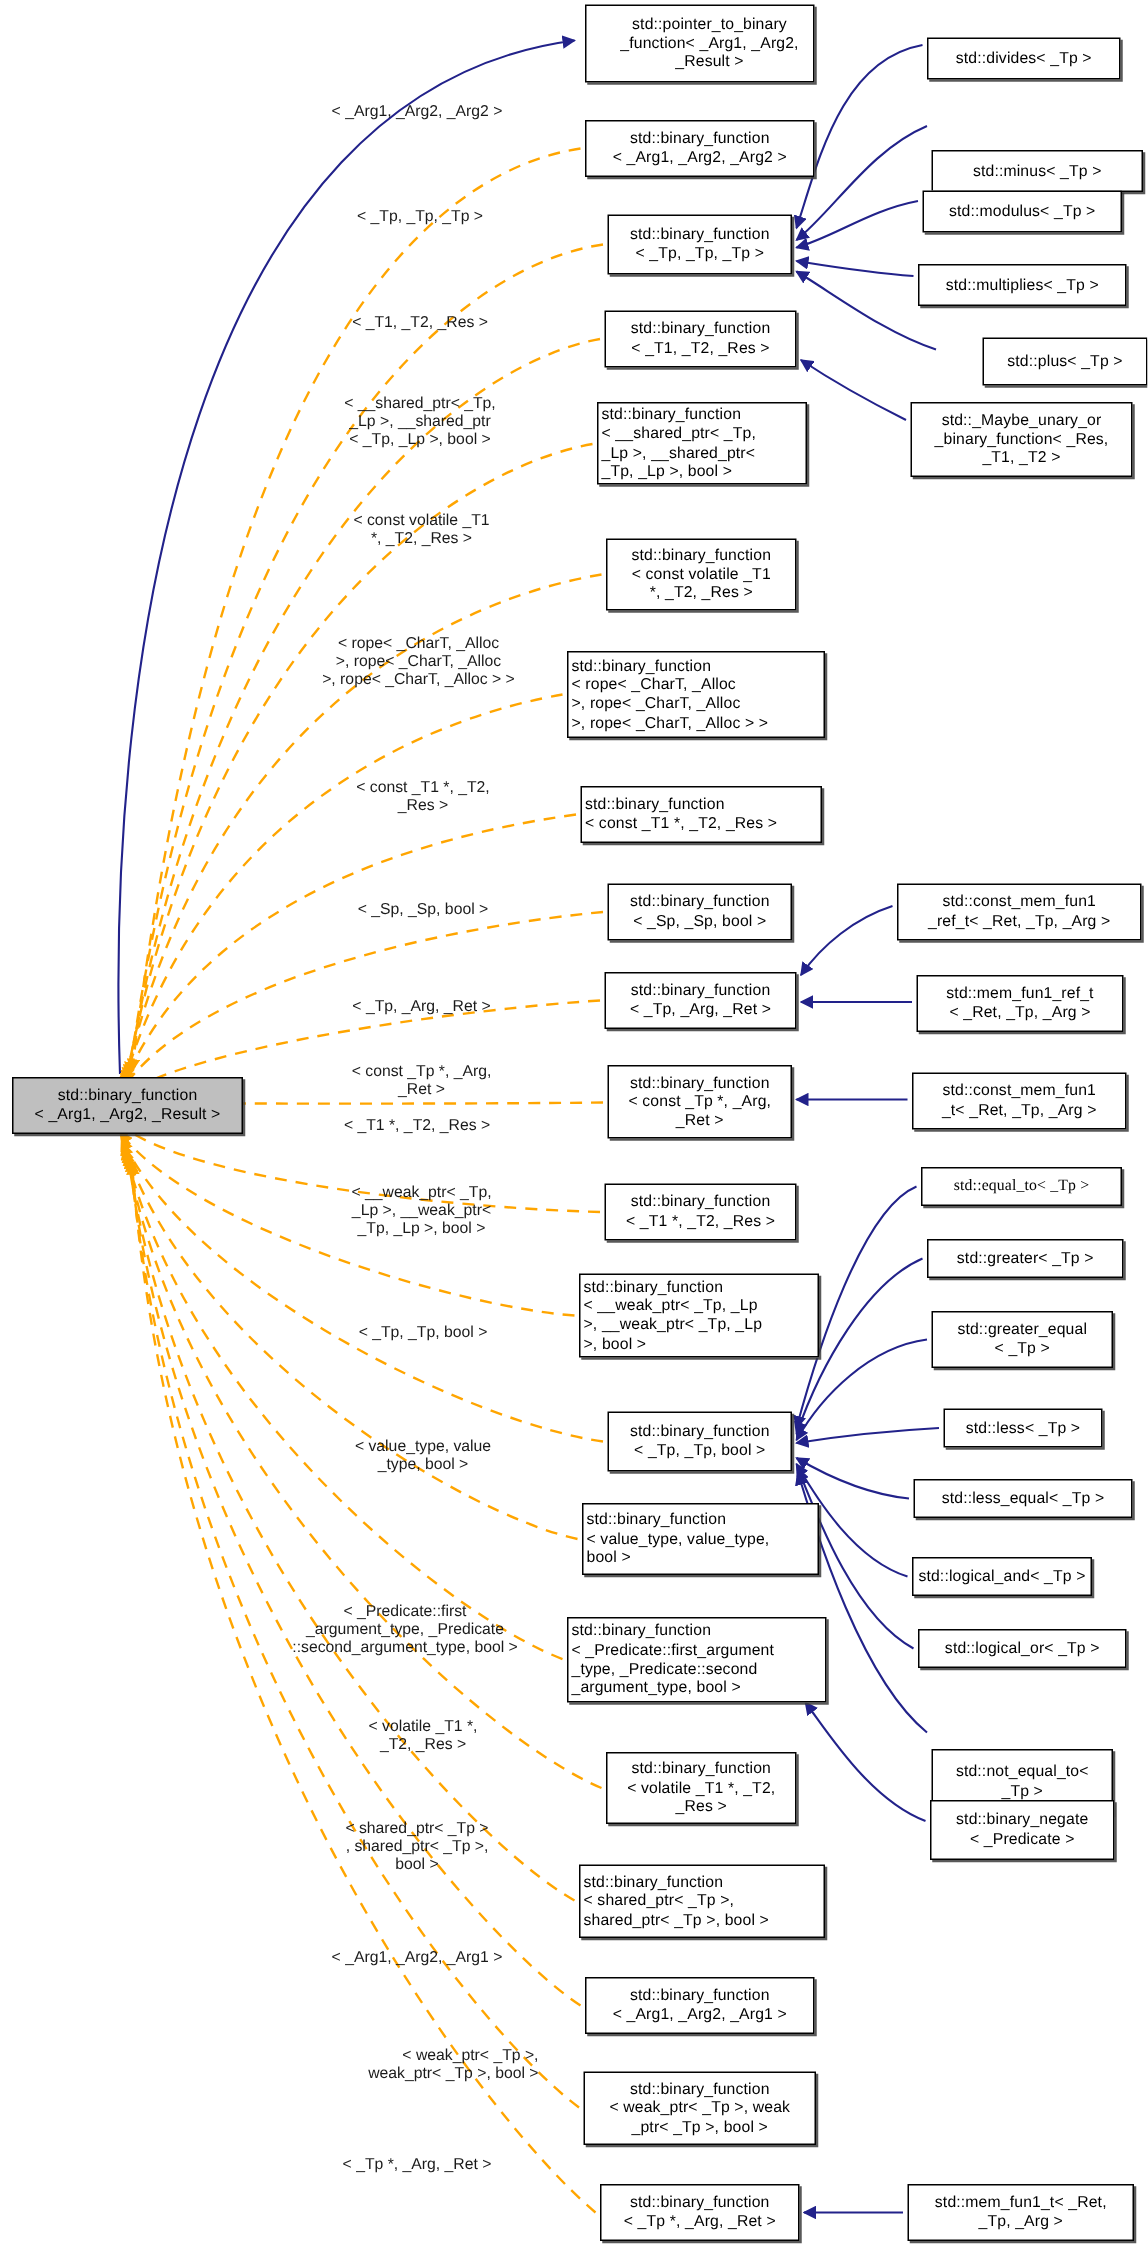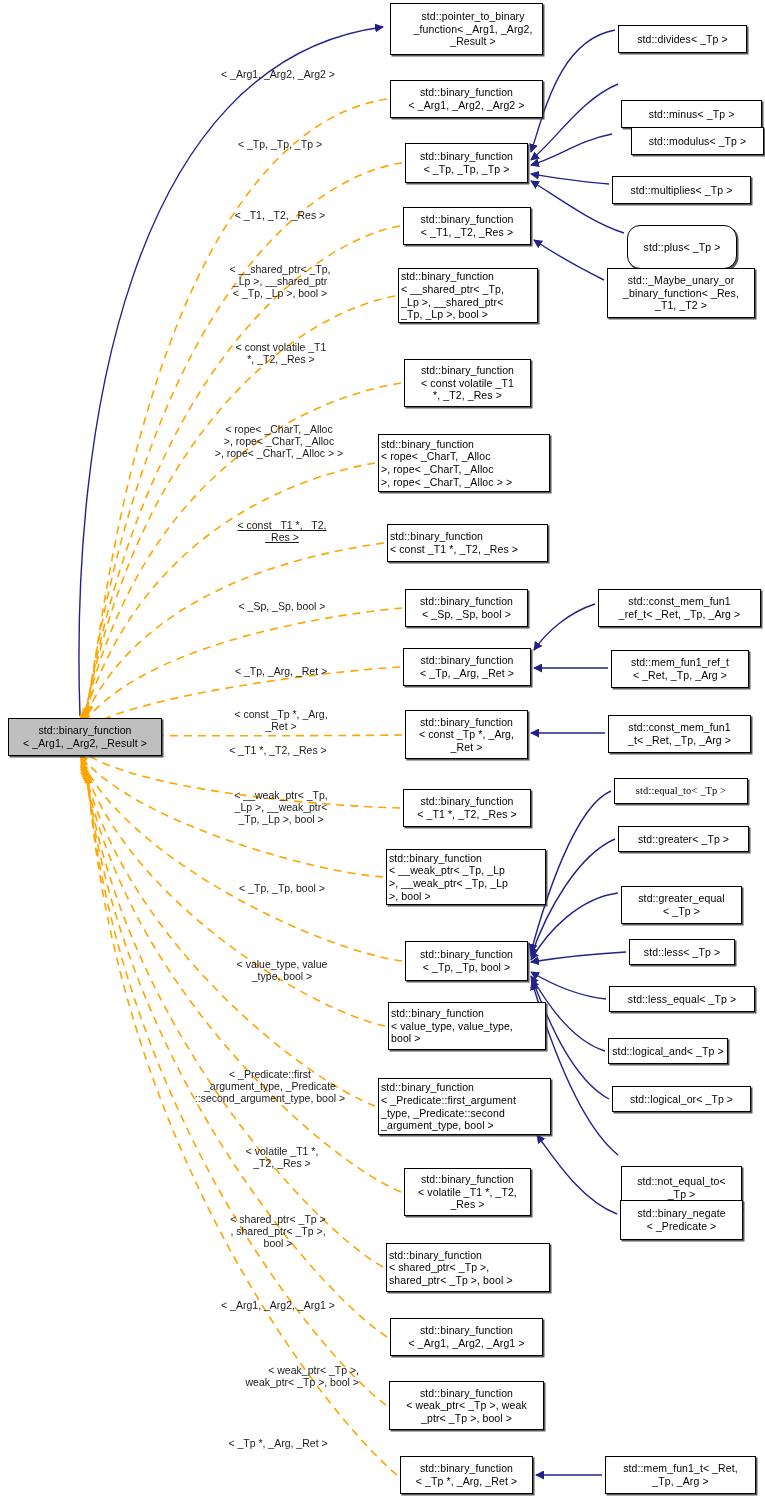--- a/index.html
+++ b/index.html
@@ -161,35 +161,35 @@
 shared_ptr&lt; _Tp &gt;, bool &gt;</div>
       <div class="node" style="left: 390px; top: 1318px; width: 153px; height: 38px;">std::binary_function
 &lt; _Arg1, _Arg2, _Arg1 &gt;</div>
       <div class="node" style="left: 389px; top: 1381px; width: 155px; height: 49px;">std::binary_function
 &lt; weak_ptr&lt; _Tp &gt;, weak
 _ptr&lt; _Tp &gt;, bool &gt;</div>
       <div class="node" style="left: 400px; top: 1456px; width: 133px; height: 38px;">std::binary_function
 &lt; _Tp *, _Arg, _Ret &gt;</div>
       <div class="node" style="left: 618px; top: 25px; width: 129px; height: 28px;">std::divides&lt; _Tp &gt;</div>
       <div class="node" style="left: 621px; top: 60px; width: 141px; height: 28px; margin-top: 40px;">std::minus&lt; _Tp &gt;</div>
-      <div class="node" style="left: 615px; top: 127px; width: 133px; height: 28px; margin-left: 16px;">std::modulus&lt; _Tp &gt;</div>
+      <div class="node" style="left: 615px; top: 127px; width: 133px; height: 28px;">std::modulus&lt; _Tp &gt;</div>
       <div class="node" style="left: 612px; top: 176px; width: 139px; height: 28px;">std::multiplies&lt; _Tp &gt;</div>
-      <div class="node" style="left: 627px; top: 225px; width: 110px; height: 44px; border-radius: 13px;">std::plus&lt; _Tp &gt;</div>
+      <div class="node" style="left: 655px; top: 225px; width: 110px; height: 32px;">std::plus&lt; _Tp &gt;</div>
       <div class="node" style="left: 607px; top: 268px; width: 148px; height: 50px;">std::_Maybe_unary_or
 _binary_function&lt; _Res,
 _T1, _T2 &gt;</div>
       <div class="node" style="left: 598px; top: 589px; width: 163px; height: 38px;">std::const_mem_fun1
 _ref_t&lt; _Ret, _Tp, _Arg &gt;</div>
       <div class="node" style="left: 611px; top: 650px; width: 138px; height: 38px;">std::mem_fun1_ref_t
 &lt; _Ret, _Tp, _Arg &gt;</div>
       <div class="node" style="left: 608px; top: 715px; width: 143px; height: 38px;">std::const_mem_fun1
 _t&lt; _Ret, _Tp, _Arg &gt;</div>
       <div class="node" style="left: 614px; top: 778px; width: 134px; height: 26px; font-family: Liberation Serif, serif;">std::equal_to&lt; _Tp &gt;</div>
       <div class="node" style="left: 618px; top: 826px; width: 131px; height: 26px;">std::greater&lt; _Tp &gt;</div>
-      <div class="node" style="left: 621px; top: 874px; width: 121px; height: 38px; margin-top: 12px;">std::greater_equal
+      <div class="node" style="left: 621px; top: 874px; width: 121px; height: 38px;">std::greater_equal
 &lt; _Tp &gt;</div>
       <div class="node" style="left: 629px; top: 939px; width: 106px; height: 26px;">std::less&lt; _Tp &gt;</div>
       <div class="node" style="left: 609px; top: 986px; width: 146px; height: 26px;">std::less_equal&lt; _Tp &gt;</div>
       <div class="node" style="left: 608px; top: 1038px; width: 120px; height: 26px;">std::logical_and&lt; _Tp &gt;</div>
       <div class="node" style="left: 612px; top: 1086px; width: 139px; height: 26px;">std::logical_or&lt; _Tp &gt;</div>
       <div class="node" style="left: 621px; top: 1166px; width: 121px; height: 44px;">std::not_equal_to&lt;
 _Tp &gt;</div>
       <div class="node" style="left: 620px; top: 1200px; width: 123px; height: 40px;">std::binary_negate
 &lt; _Predicate &gt;</div>
       <div class="node" style="left: 605px; top: 1456px; width: 151px; height: 38px;">std::mem_fun1_t&lt; _Ret,
@@ -200,21 +200,21 @@
       <div class="elabel" style="left: 210px; top: 138px; width: 140px;">&lt; _Tp, _Tp, _Tp &gt;</div>
       <div class="elabel" style="left: 207px; top: 209px; width: 146px;">&lt; _T1, _T2, _Res &gt;</div>
       <div class="elabel" style="left: 200px; top: 263px; width: 160px;">&lt; __shared_ptr&lt; _Tp,
 _Lp &gt;, __shared_ptr
 &lt; _Tp, _Lp &gt;, bool &gt;</div>
       <div class="elabel" style="left: 207px; top: 341px; width: 148px;">&lt; const volatile _T1
 *, _T2, _Res &gt;</div>
       <div class="elabel" style="left: 188px; top: 423px; width: 182px;">&lt; rope&lt; _CharT, _Alloc
 &gt;, rope&lt; _CharT, _Alloc
 &gt;, rope&lt; _CharT, _Alloc &gt; &gt;</div>
-      <div class="elabel" style="left: 210px; top: 519px; width: 144px; text-decoration: underline;">&lt; const _T1 *, _T2,
+      <div class="elabel" style="left: 210px; top: 519px; width: 144px;">&lt; const _T1 *, _T2,
 _Res &gt;</div>
       <div class="elabel" style="left: 210px; top: 600px; width: 144px;">&lt; _Sp, _Sp, bool &gt;</div>
       <div class="elabel" style="left: 208px; top: 665px; width: 146px;">&lt; _Tp, _Arg, _Ret &gt;</div>
       <div class="elabel" style="left: 208px; top: 708px; width: 146px;">&lt; const _Tp *, _Arg,
 _Ret &gt;</div>
       <div class="elabel" style="left: 203px; top: 744px; width: 150px;">&lt; _T1 *, _T2, _Res &gt;</div>
       <div class="elabel" style="left: 207px; top: 789px; width: 148px;">&lt; __weak_ptr&lt; _Tp,
 _Lp &gt;, __weak_ptr&lt;
 _Tp, _Lp &gt;, bool &gt;</div>
       <div class="elabel" style="left: 210px; top: 882px; width: 144px;">&lt; _Tp, _Tp, bool &gt;</div>

